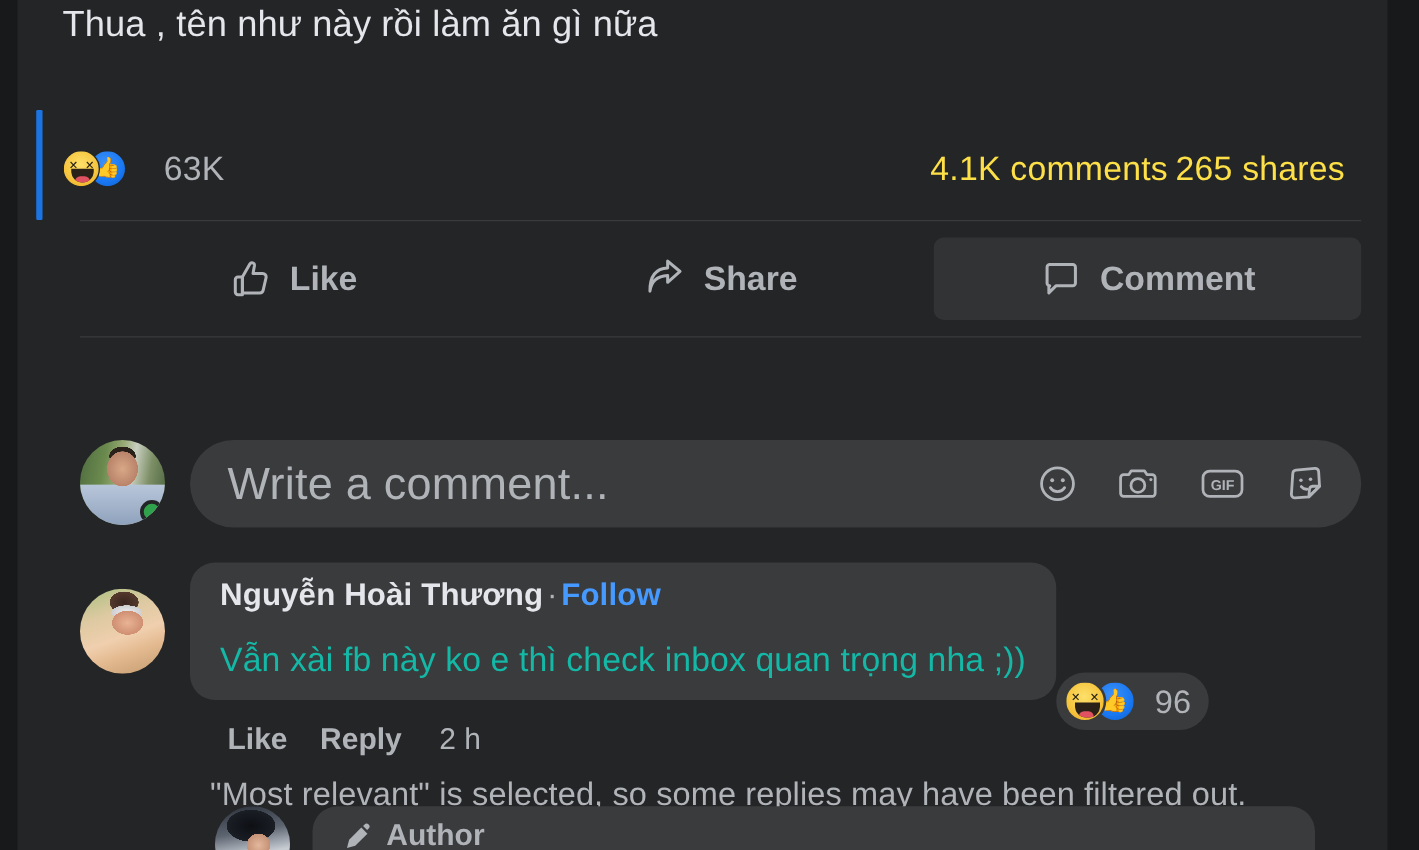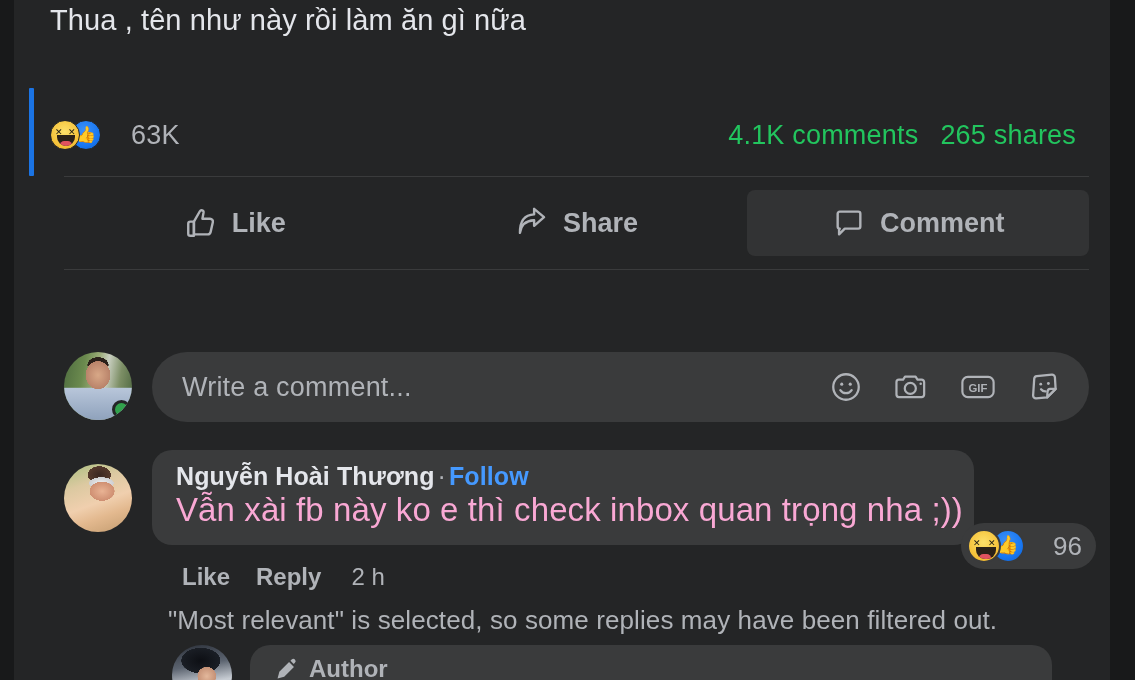--- a/index.html
+++ b/index.html
@@ -104,24 +104,24 @@
     color: #fff; font-size: 16px; padding-bottom: 2px;
   }
 
   .react-count {
     margin-left: 30px;
     color: #b0b3b8;
     font-size: 27px;
     letter-spacing: 0.2px;
   }
   .react-right {
-    color: #22c55e;
+    color: #fde047;
     font-size: 27px;
     display: flex;
-    gap: 22px;
+    gap: 6px;
     letter-spacing: 0.2px;
   }
 
   
   .divider {
     position: absolute;
     left: 50px;
     width: 1025px;
     height: 1px;
     background: #3a3b3c;
@@ -218,21 +218,21 @@
     height: 70px;
     background: #3a3b3c;
     border-radius: 35px;
     display: flex;
     align-items: center;
     padding: 0 26px 0 30px;
   }
   .composer-placeholder {
     flex: 1;
     color: #b0b3b8;
-    font-size: 27px;
+    font-size: 36px;
     letter-spacing: 0.2px;
   }
   .composer-icons { display: flex; align-items: center; gap: 30px; }
   .composer-icons svg { display: block; }
 
   
   .comment {
     position: absolute;
     left: 50px;
     top: 450px;
@@ -266,23 +266,23 @@
   }
   .bubble-name {
     font-size: 25px;
     font-weight: bold;
     color: #e4e6eb;
     letter-spacing: 0.1px;
   }
   .bubble-dot { color: #b0b3b8; font-weight: normal; padding: 0 3px; }
   .bubble-follow { color: #4599ff; font-weight: bold; }
   .bubble-text {
-    margin-top: 0;
-    font-size: 33px;
-    color: #f9a8d4;
+    margin-top: 22px;
+    font-size: 27px;
+    color: #14b8a6;
     letter-spacing: 0.1px;
     white-space: nowrap;
   }
 
   .reaction-pill {
     position: absolute;
     right: -122px;
     bottom: -24px;
     height: 46px;
     background: #3a3b3c;
@@ -291,21 +291,21 @@
     align-items: center;
     padding: 0 14px 0 6px;
     gap: 0;
   }
   .reaction-pill .emoji { width: 34px; height: 34px; border: 2px solid #3a3b3c; }
   .reaction-pill .emoji.like { margin-left: -10px; }
   .reaction-pill .haha-eye { top: 9px; }
   .reaction-pill .haha-mouth { left: 7px; top: 16px; width: 20px; height: 12px; }
   .reaction-pill .thumb-glyph { font-size: 18px; }
   .pill-count {
-    margin-left: 28px;
+    margin-left: 15px;
     color: #b0b3b8;
     font-size: 26px;
   }
 
   .comment-actions {
     margin-left: 118px;
     margin-top: 18px;
     display: flex;
     align-items: center;
     gap: 26px;

